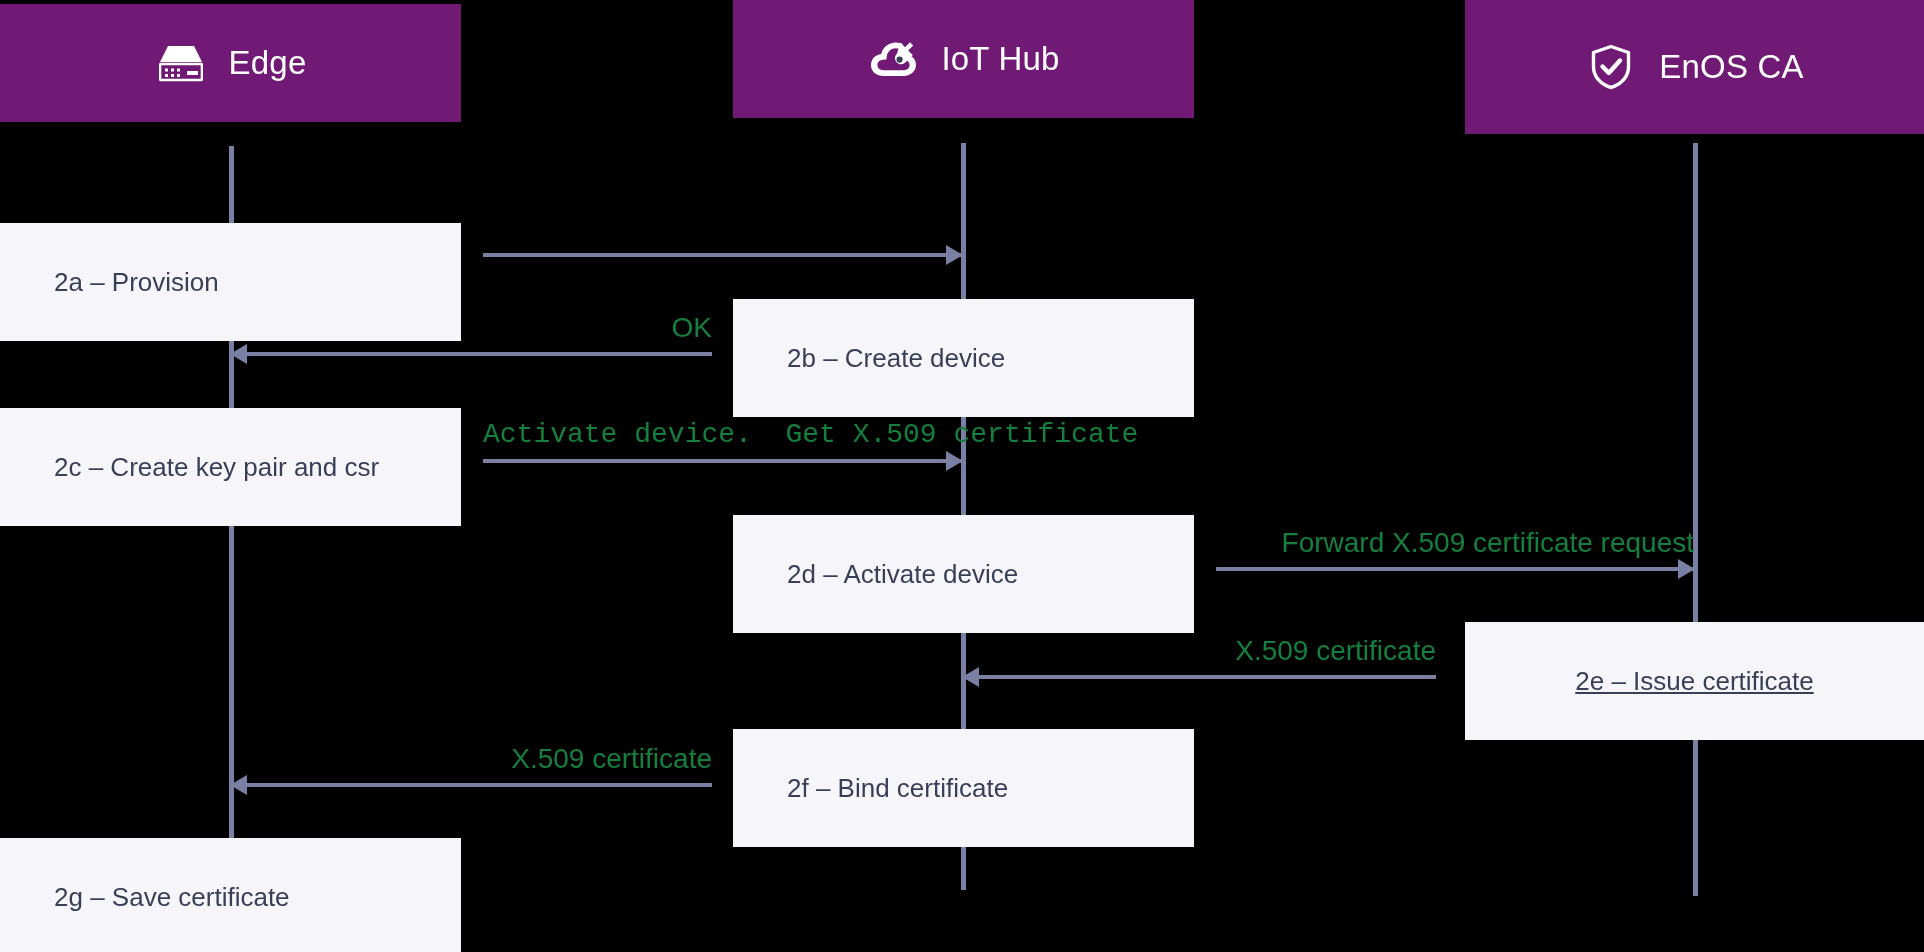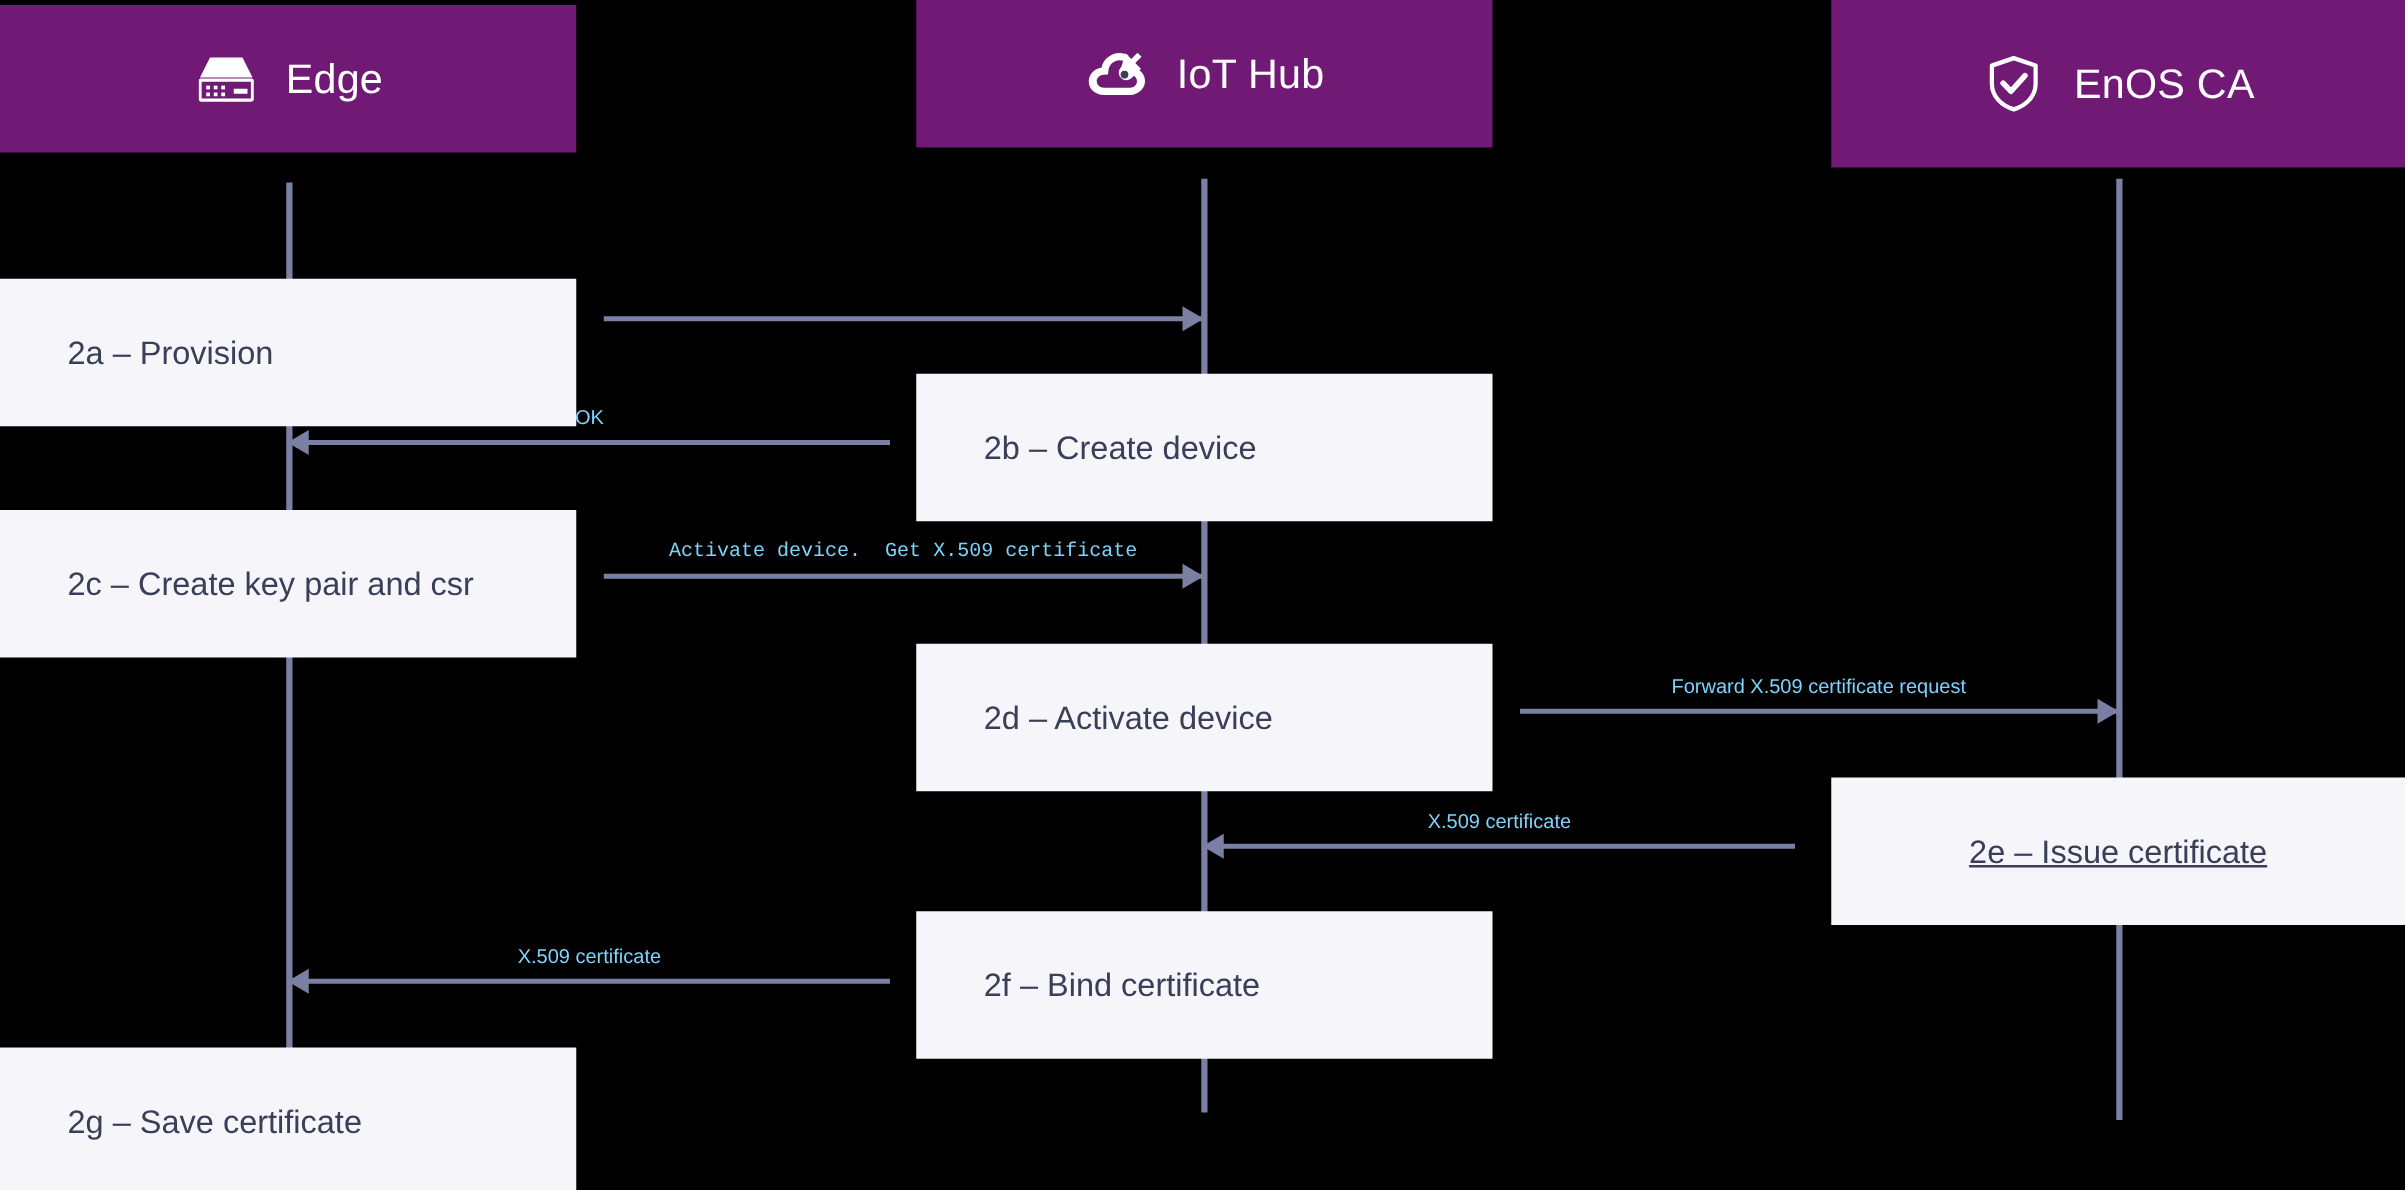--- a/index.html
+++ b/index.html
@@ -100,23 +100,23 @@
     border-left: 17px solid #7A80A4;
   }
   .arrow-head.left {
     left: -1px;
     border-right: 17px solid #7A80A4;
   }
   .msg-label {
     position: absolute;
     bottom: 12px;
     width: 100%;
-    text-align: center;
-    color: #7dd3fc;
-    font-size: 16px;
+    text-align: right;
+    color: #15803d;
+    font-size: 28px;
     white-space: pre;
     line-height: 1.1;
   }
 </style>
 </head>
 <body>
 
 <div id="canvas">
 
   <div class="participant" style="left:0px; top:4px; width:461px; height:118px;">

